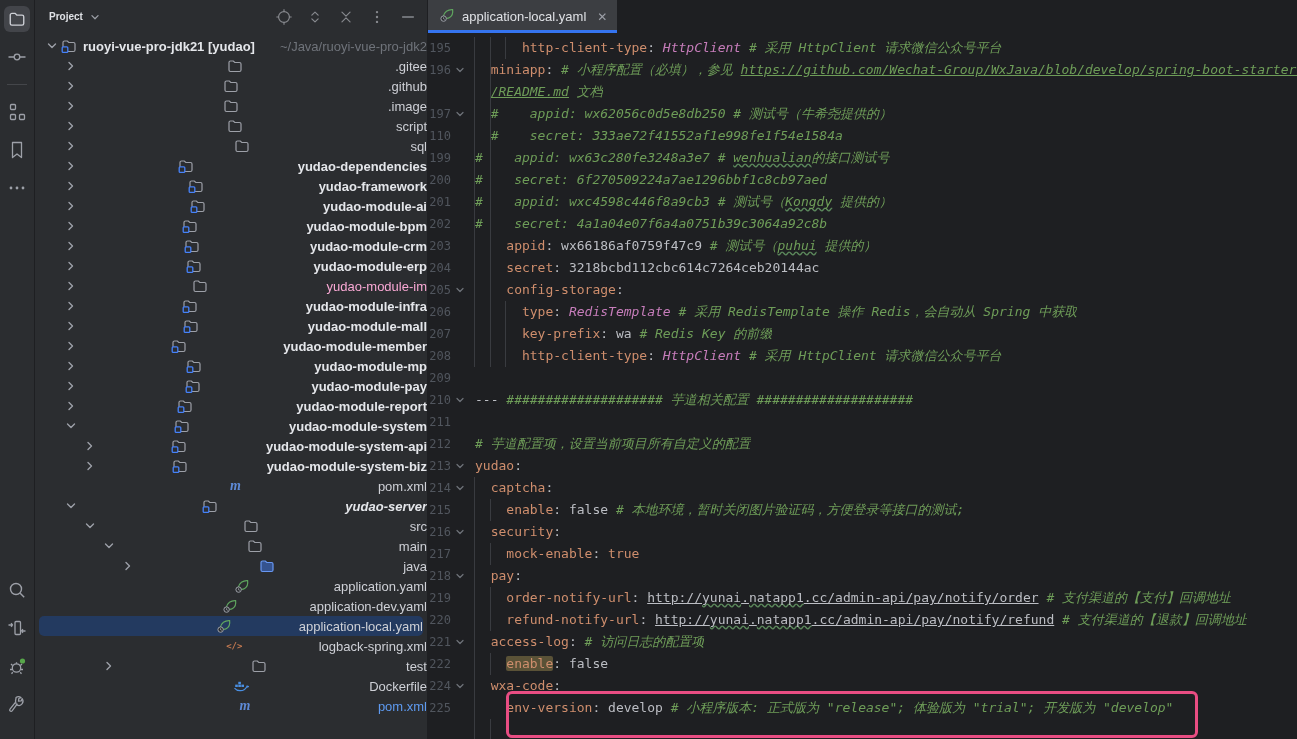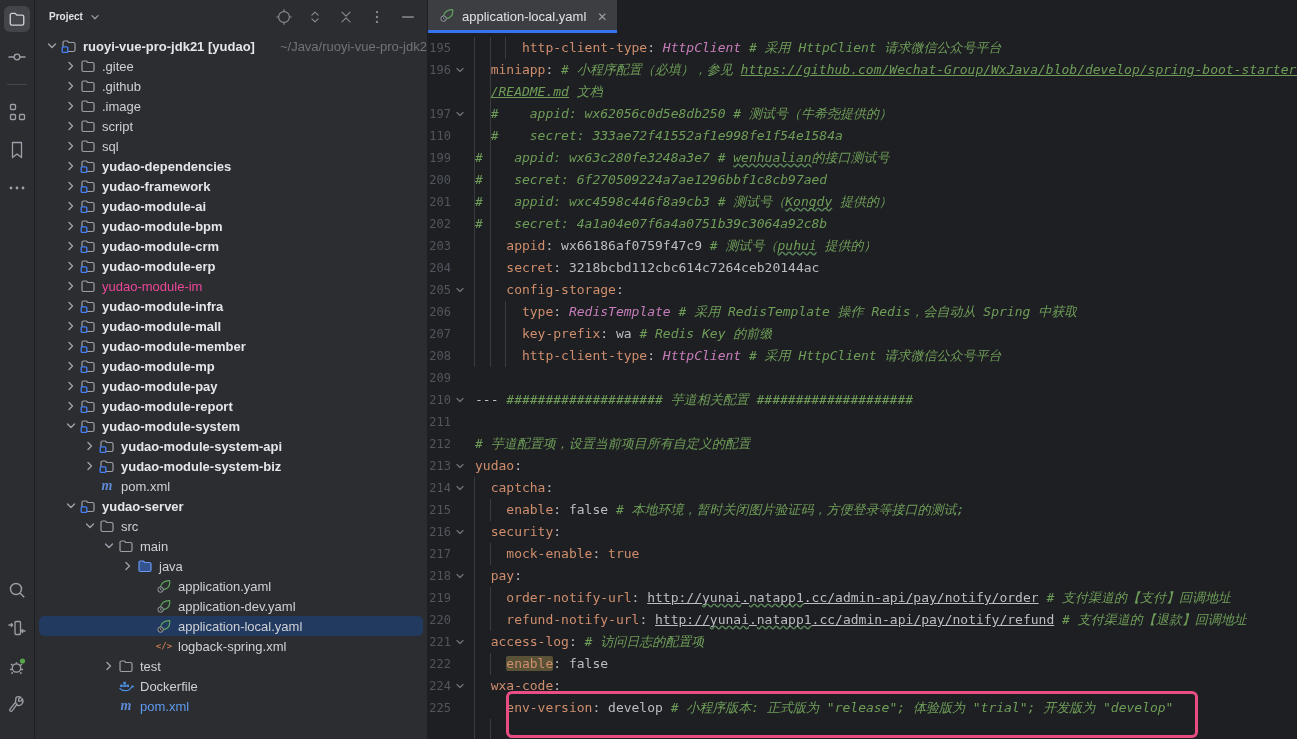--- a/index.html
+++ b/index.html
@@ -19,26 +19,26 @@
   
   .panel { flex:0 0 393px; background:#2B2D30; border-right:1px solid #1E1F22;
     display:flex; flex-direction:column; overflow:hidden; }
   .panel-header { height:33px; flex:0 0 33px; display:flex; align-items:center; padding:0 10px 0 14px; }
   .panel-title { font-size:10px; font-weight:700; color:#DFE1E5; }
   .ph-chevron { margin-left:5px; display:flex; color:#9DA0A8; }
   .ph-icons { margin-left:auto; display:flex; align-items:center; gap:13px; color:#87898E; }
   .ph-icons > span { display:flex; cursor:pointer; }
   .tree { flex:1; overflow:hidden; padding-top:3px; font-size:13px; }
   .trow { height:20px; display:flex; align-items:center; white-space:nowrap; overflow:hidden;
-    color:#CED0D6; cursor:pointer; }
+    color:#CED0D6; cursor:pointer;justify-content:space-between; }
   .trow .chev { flex:0 0 16px; display:flex; justify-content:center; }
   .trow .ticon { flex:0 0 18px; display:flex; justify-content:center; align-items:center; }
   .trow .tlabel { margin-left:5px; }
   .trow .tlabel.b { font-weight:600; color:#E4E6EA; }
-  .trow .tlabel.dim { color:#ec4899; }
+  .trow .tlabel.dim { color:#f9a8d4; }
   .trow .tlabel.blue { color:#5E9AF0; }
   .trow .tsuffix { margin-left:25px; color:#6F737A; }
   .trow.selected { background:#233A60; border-radius:5px; margin:0 4px; }
   .mico { font-family:"Liberation Serif","DejaVu Serif",serif; font-style:italic; font-weight:700;
     font-size:14px; color:#5E8AD6; line-height:1; }
   .xico { font-family:"DejaVu Sans Mono",monospace; font-size:9px; font-weight:700; color:#C57A50; }
 
   
   .editor { flex:1; position:relative; background:#1E1F22; overflow:hidden; }
   .tabbar { height:33px; display:flex; background:#1E1F22; }
@@ -478,21 +478,21 @@
           </span>
           <span class="tlabel b">yudao-module-system-biz</span>
         </div>
         <div class="trow" style="padding-left: 47px;">
           <span class="chev"></span>
           <span class="ticon">
             <span class="mico">m</span>
           </span>
           <span class="tlabel">pom.xml</span>
         </div>
-        <div class="trow" style="padding-left: 28px;">
+        <div class="trow" style="padding-left: 28px; font-style: italic;">
           <span class="chev">
             <svg width="16" height="16" viewBox="0 0 16 16" fill="none" stroke="#9DA0A8" stroke-width="1.4" stroke-linecap="round" stroke-linejoin="round">
               <path d="m4.5 6 3.5 3.5L11.5 6"></path>
             </svg>
           </span>
           <span class="ticon">
             <svg width="16" height="16" viewBox="0 0 16 16" fill="none">
               <path d="M2 4.5c0-.8.7-1.5 1.5-1.5h2.8l1.5 1.5h4.7c.8 0 1.5.7 1.5 1.5v6c0 .8-.7 1.5-1.5 1.5h-9A1.5 1.5 0 0 1 2 12V4.5z" stroke="#9DA0A8" stroke-width="1.2"></path>
               <rect x="1.2" y="8.8" width="5.6" height="5.6" rx="1" fill="#2B2D30" stroke="#4682FA" stroke-width="1.3"></rect>
             </svg>

